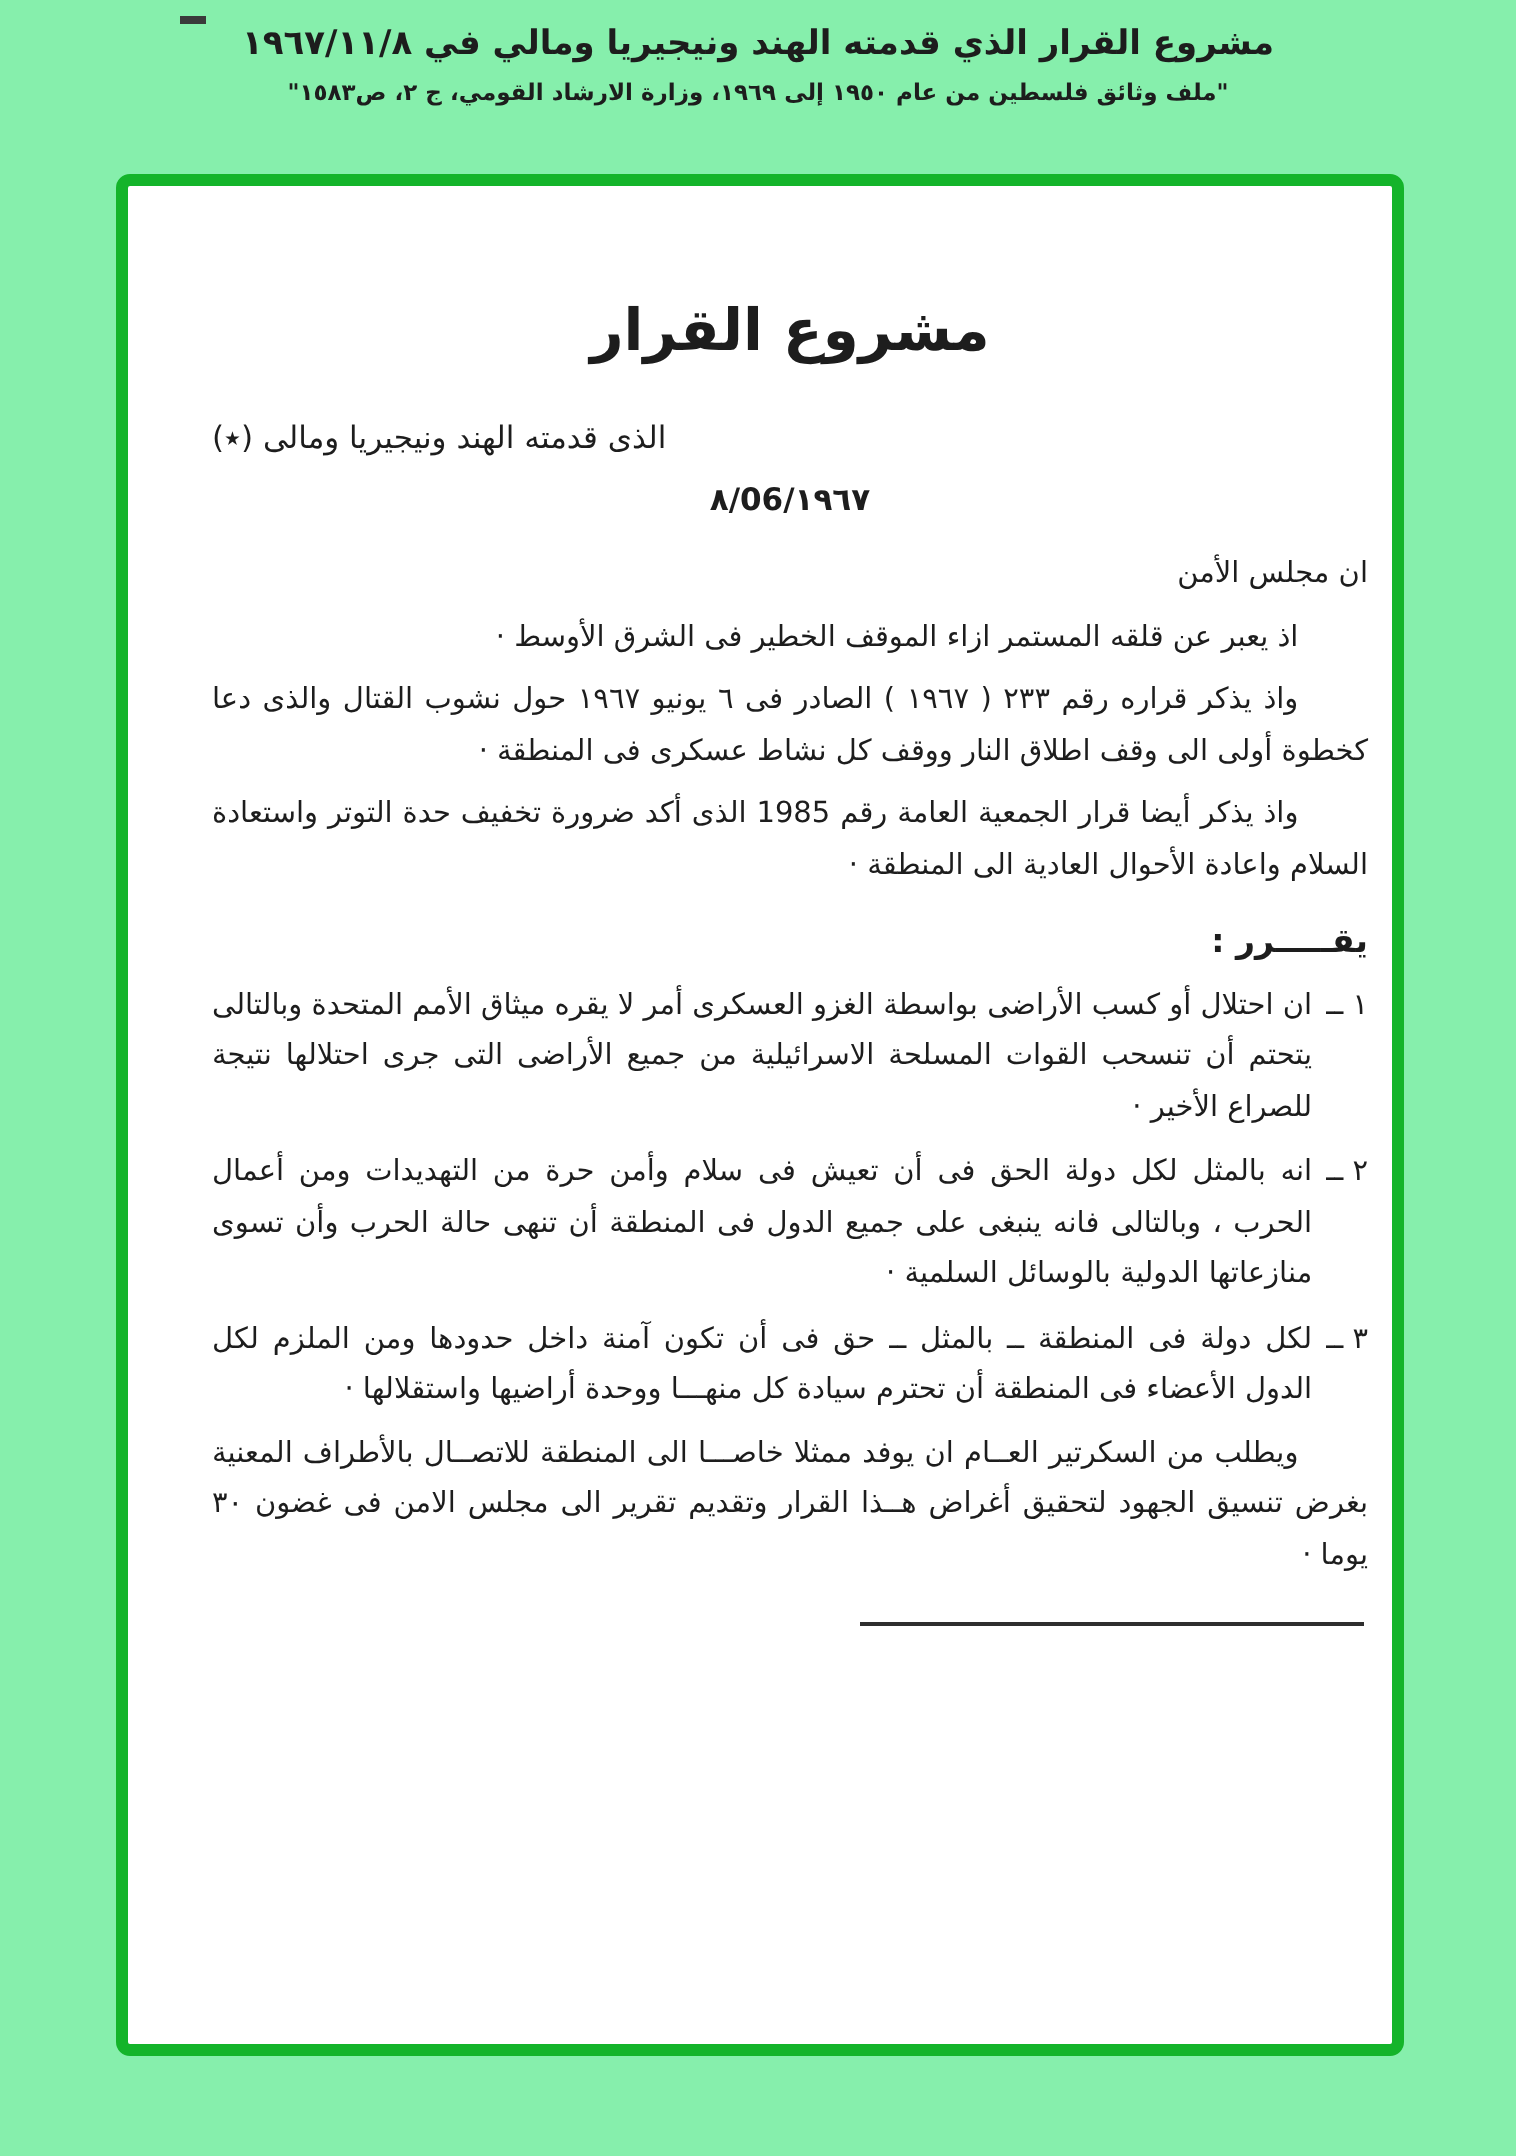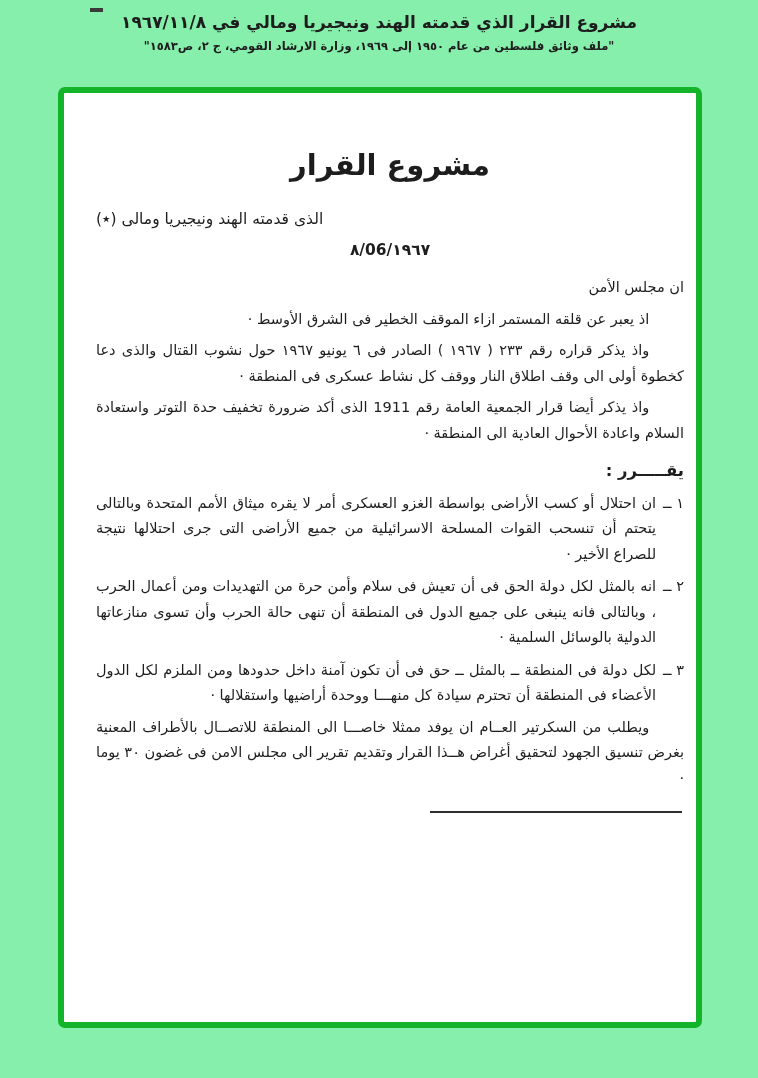--- a/index.html
+++ b/index.html
@@ -52,21 +52,21 @@
     height: 929px;
     border: 6px solid var(--border-green, #14b42a);
     border-radius: 7px;
     overflow: hidden;
     background: #ffffff;
   }
   .doc-content {
     position: absolute;
     inset: 0;
     direction: rtl;
-    padding: 0 12px 0 32px;
+    padding: 0 12px 0 42px;
     box-sizing: border-box;
   }
   .doc-title {
     text-align: center;
     font-size: 29px;
     font-weight: bold;
     margin-top: 54px;
     line-height: 1.25;
   }
   .doc-subtitle {
@@ -144,21 +144,21 @@
       <div class="doc-title">مشروع القرار</div>
       <div class="doc-subtitle">الذى قدمته الهند ونيجيريا ومالى (٭)</div>
       <div class="doc-date">١٩٦٧/06/٨</div>
 
       <div class="doc-body">
 
         <p class="opening-line">ان مجلس الأمن</p>
 
         <p class="para">اذ يعبر عن قلقه المستمر ازاء الموقف الخطير فى الشرق الأوسط ·</p>
         <p class="para">واذ يذكر قراره رقم ٢٣٣ ( ١٩٦٧ ) الصادر فى ٦ يونيو ١٩٦٧ حول نشوب القتال والذى دعا كخطوة أولى الى وقف اطلاق النار ووقف كل نشاط عسكرى فى المنطقة ·</p>
-        <p class="para">واذ يذكر أيضا قرار الجمعية العامة رقم 1911 الذى أكد ضرورة تخفيف حدة التوتر واستعادة السلام واعادة الأحوال العادية الى المنطقة ·</p>
+        <p class="para">واذ يذكر أيضا قرار الجمعية العامة رقم 1985 الذى أكد ضرورة تخفيف حدة التوتر واستعادة السلام واعادة الأحوال العادية الى المنطقة ·</p>
 
         <p class="decides-heading">يقـــــرر :</p>
 
         <div class="item">
           <span class="item-num">١ ــ</span>
           <span class="item-text">ان احتلال أو كسب الأراضى بواسطة الغزو العسكرى أمر لا يقره ميثاق الأمم المتحدة وبالتالى يتحتم أن تنسحب القوات المسلحة الاسرائيلية من جميع الأراضى التى جرى احتلالها نتيجة للصراع الأخير ·</span>
         </div>
         <div class="item">
           <span class="item-num">٢ ــ</span>
           <span class="item-text">انه بالمثل لكل دولة الحق فى أن تعيش فى سلام وأمن حرة من التهديدات ومن أعمال الحرب ، وبالتالى فانه ينبغى على جميع الدول فى المنطقة أن تنهى حالة الحرب وأن تسوى منازعاتها الدولية بالوسائل السلمية ·</span>

